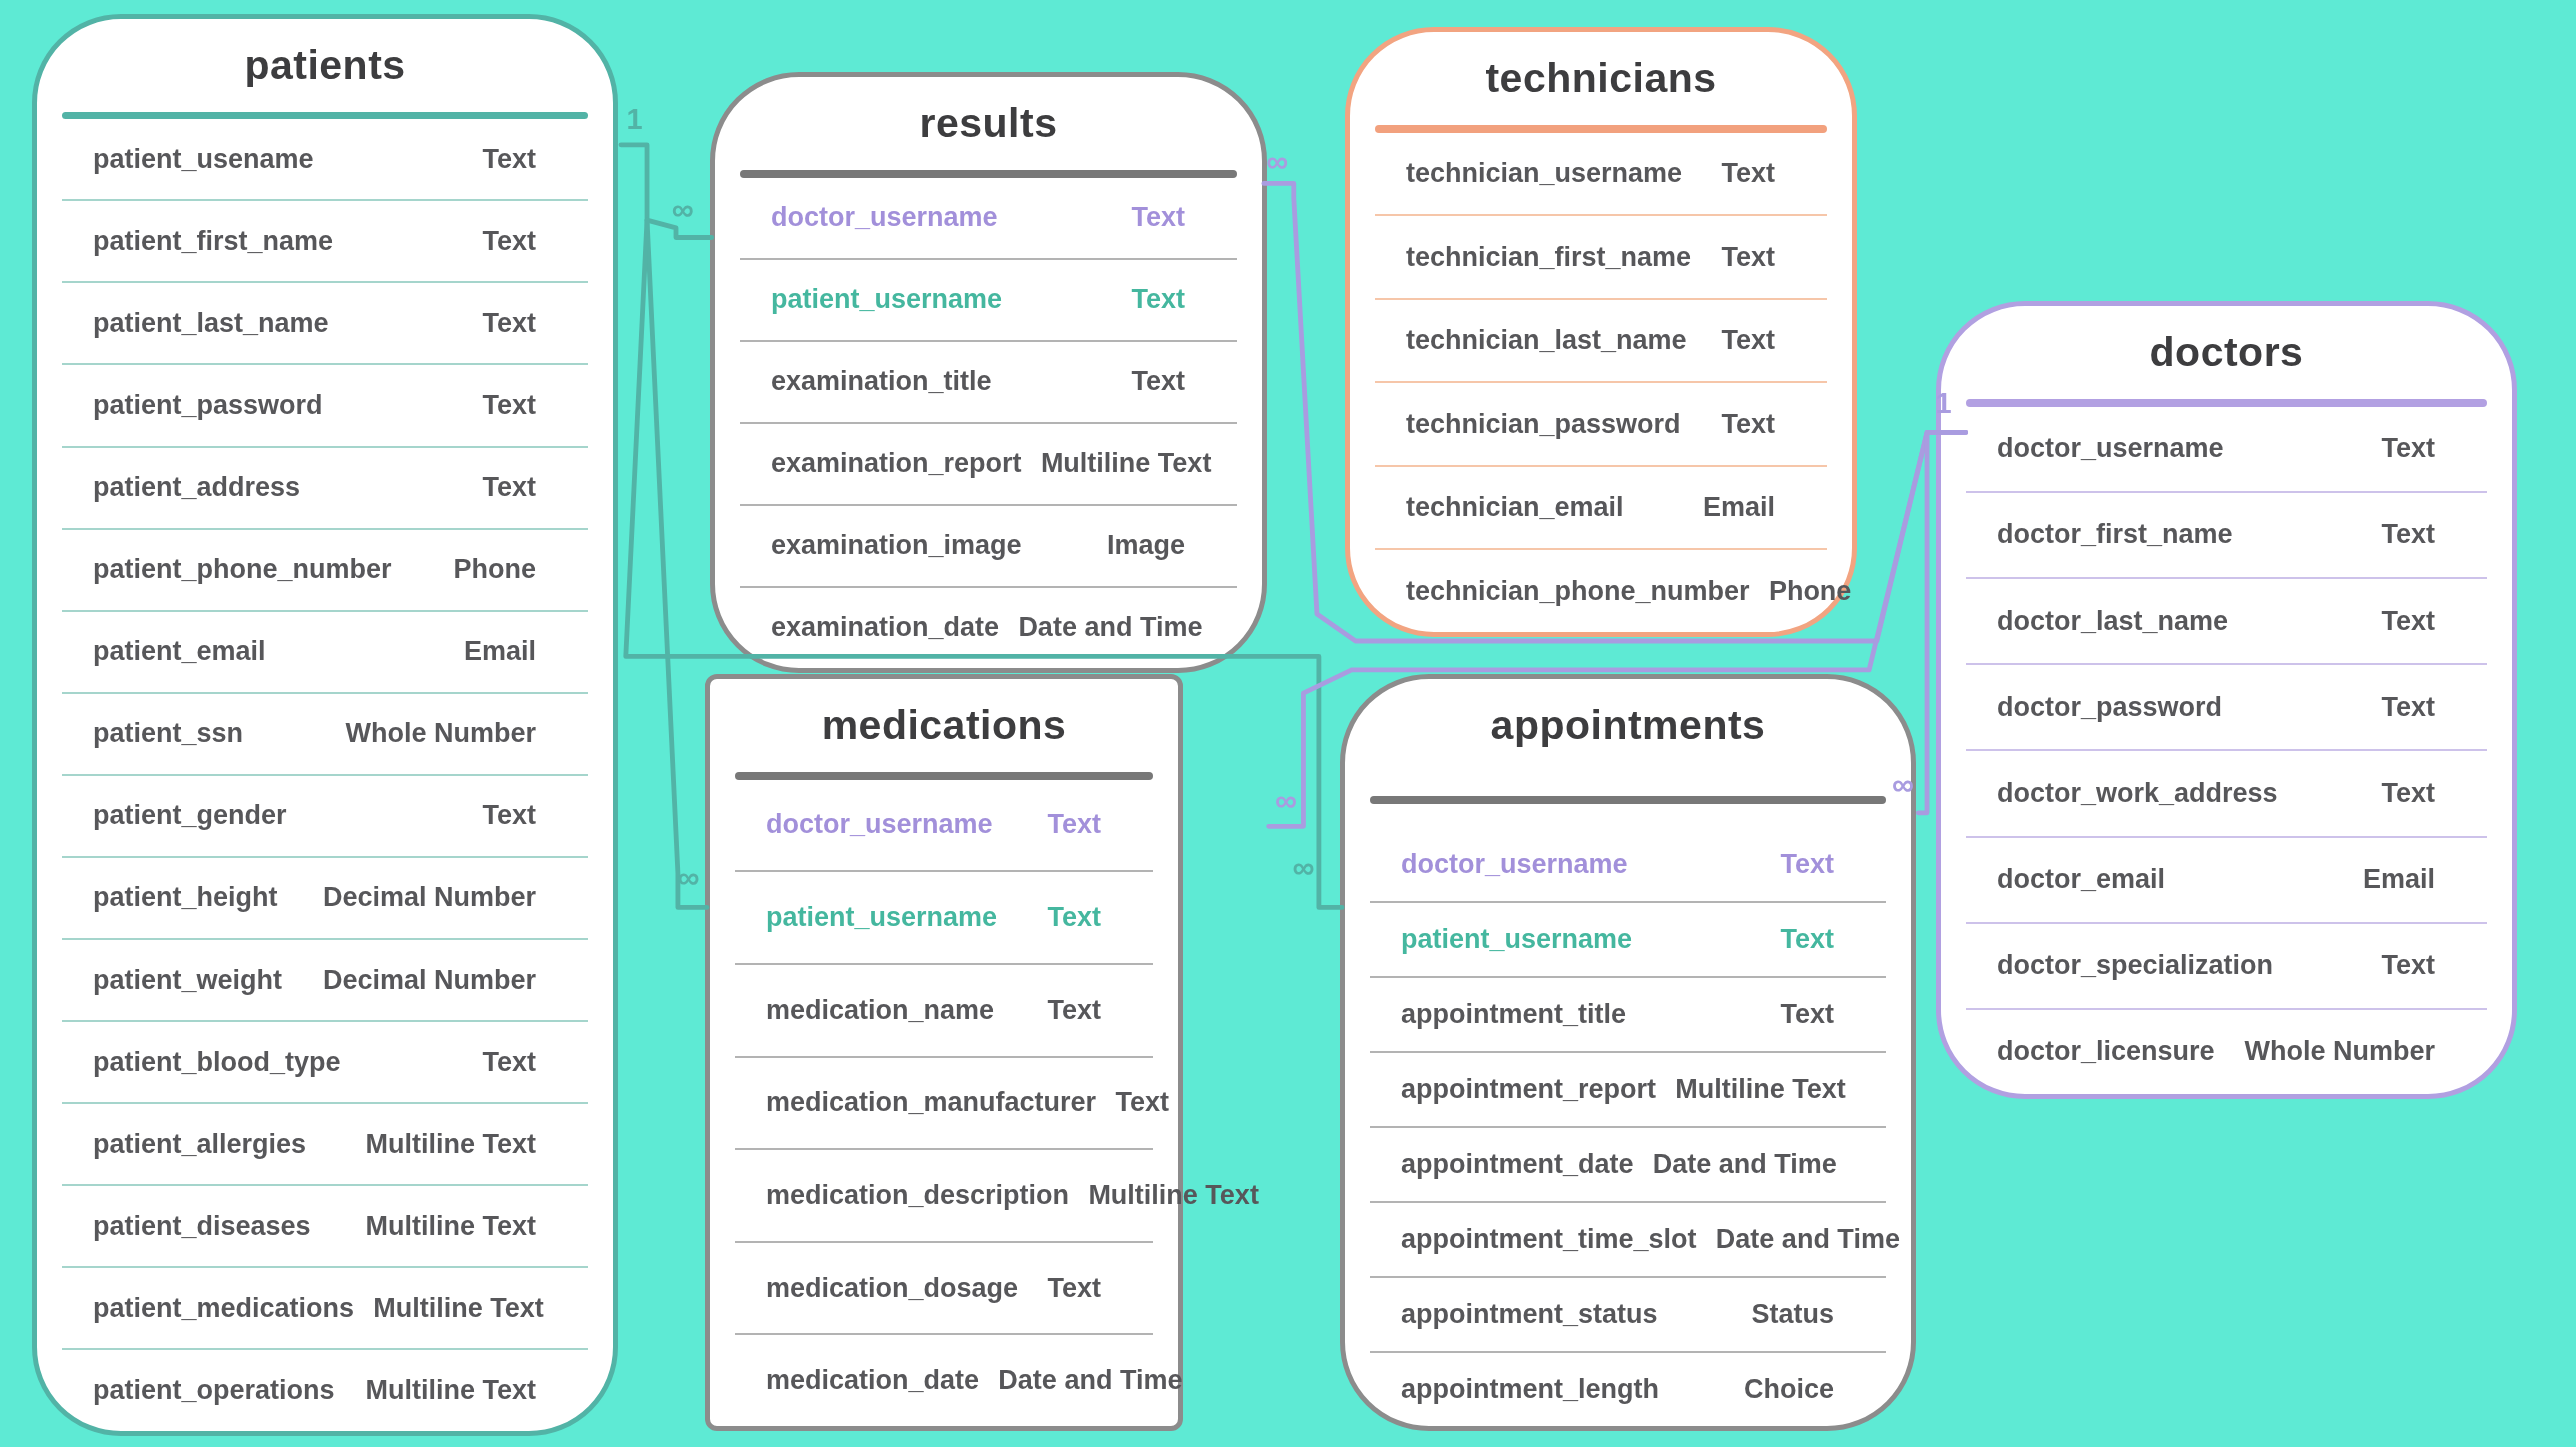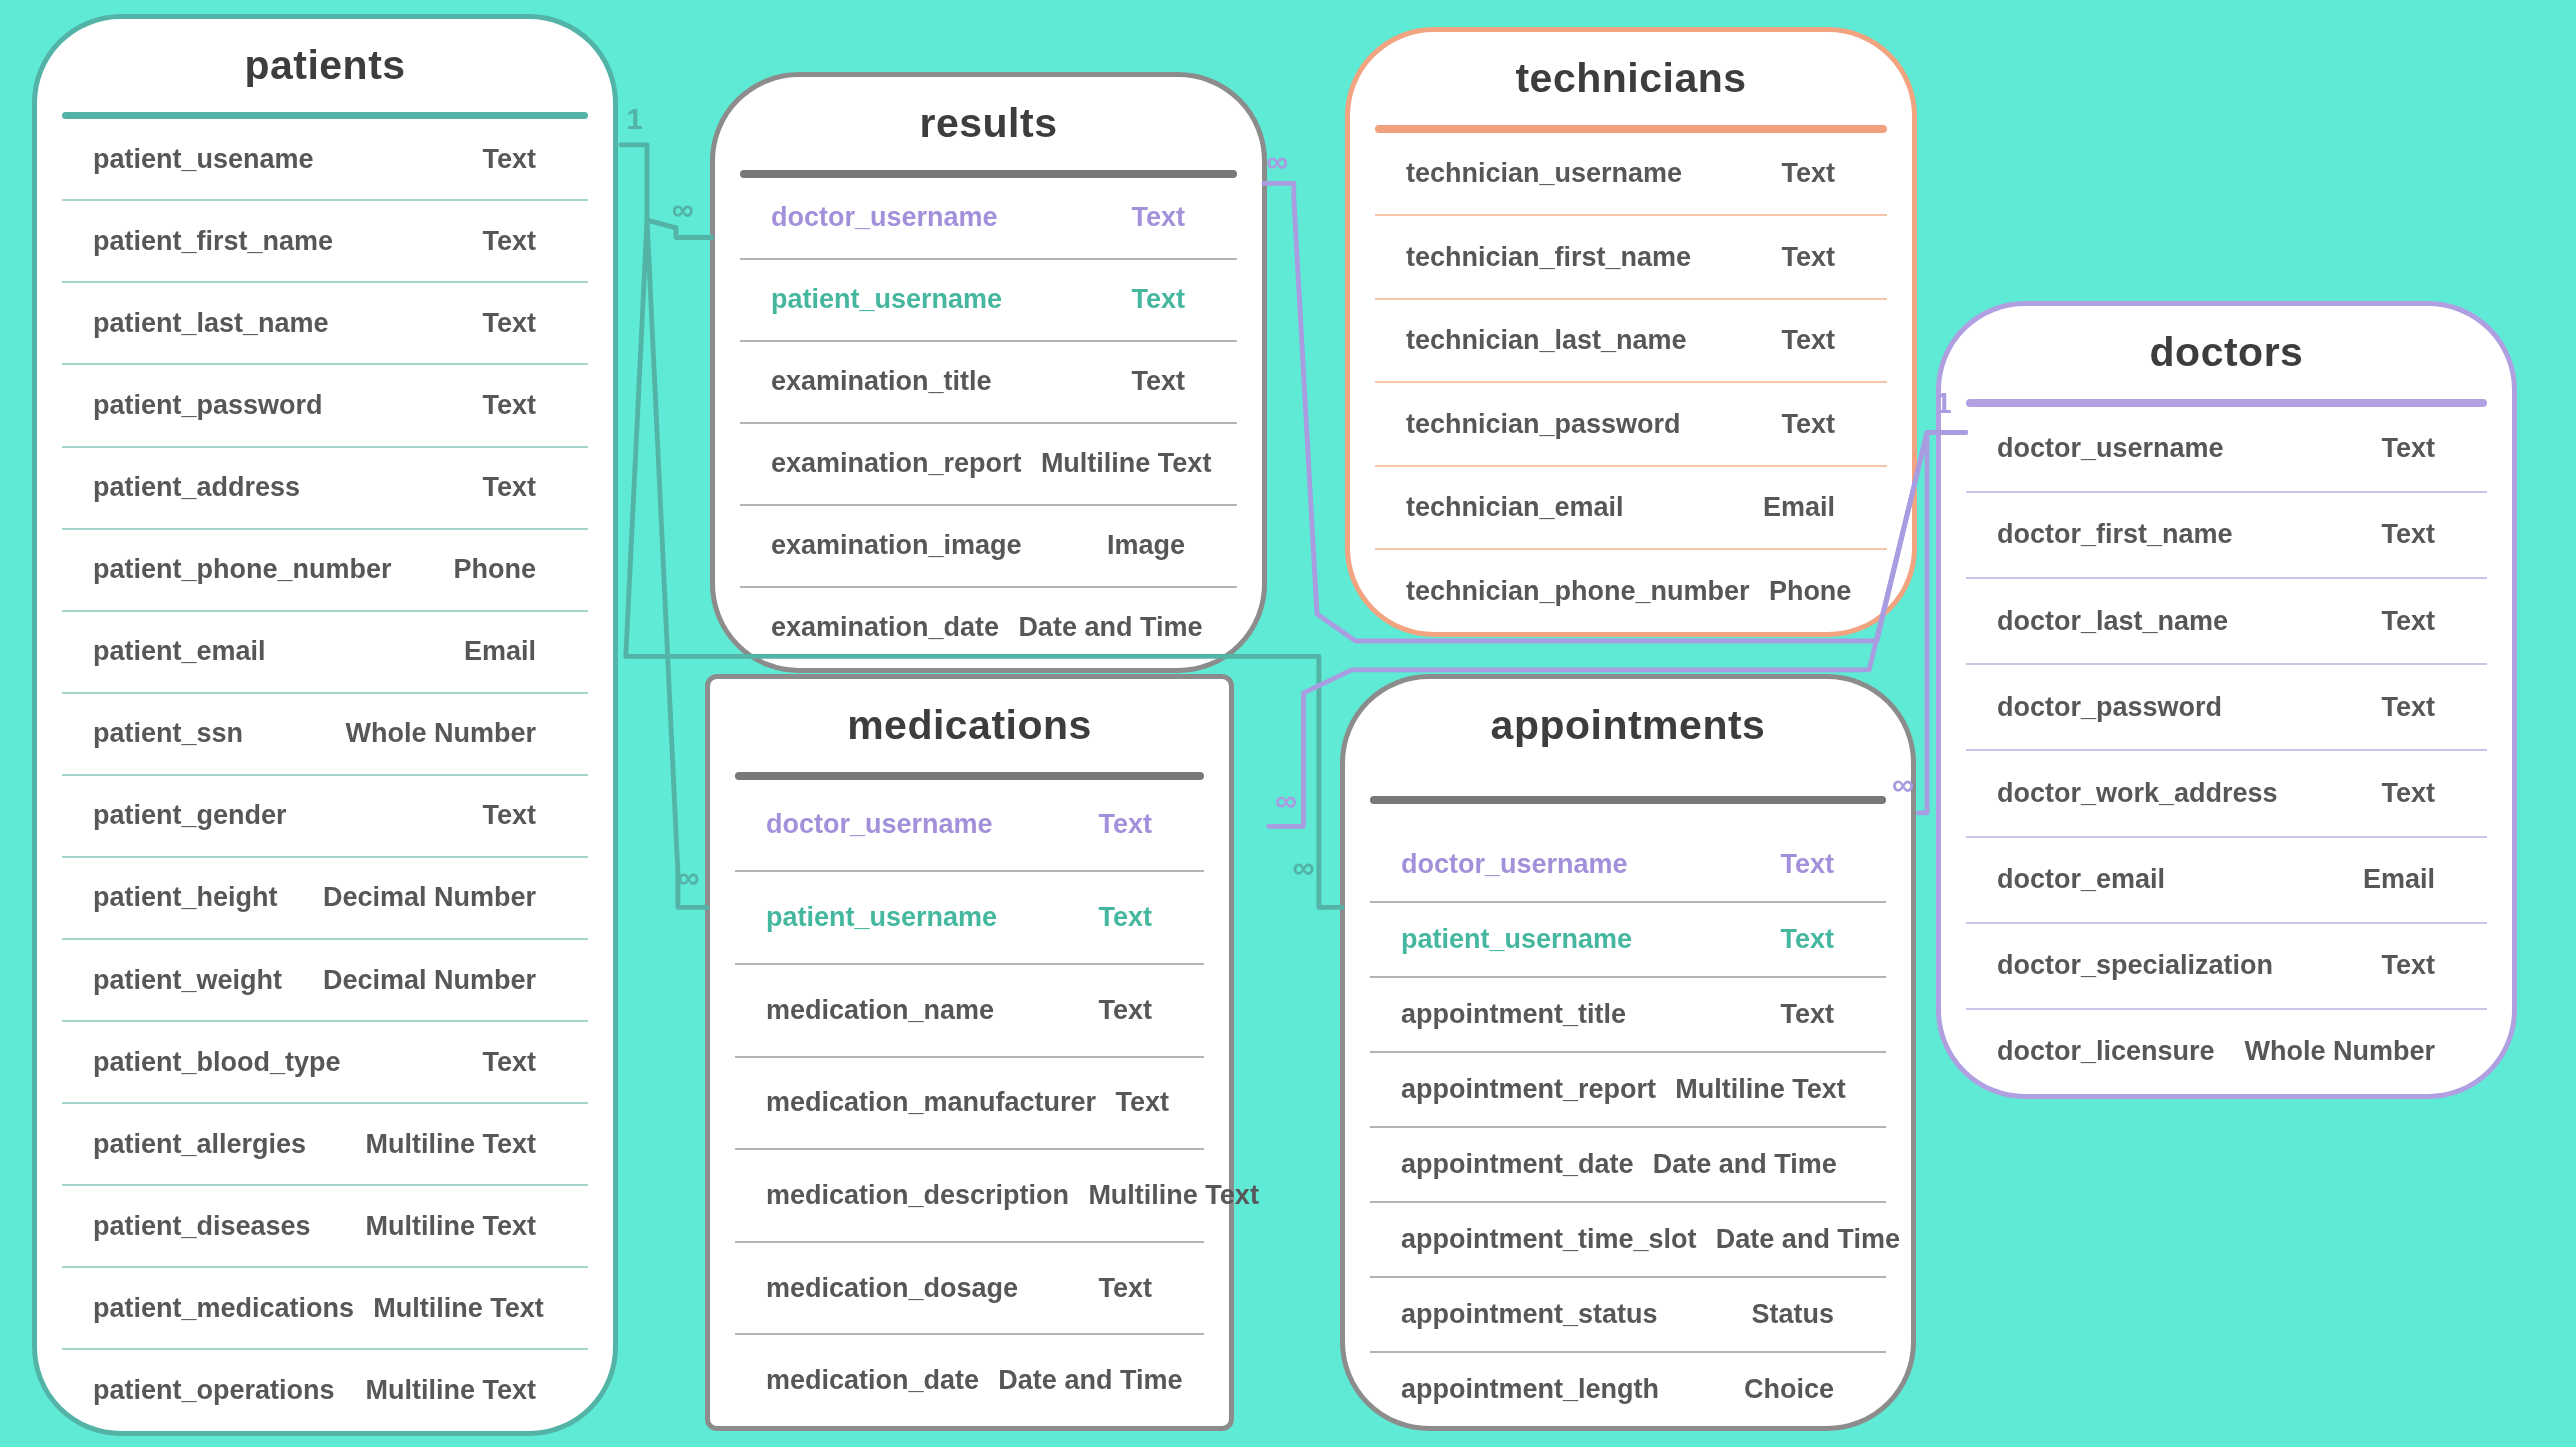--- a/index.html
+++ b/index.html
@@ -153,21 +153,21 @@
           <div class="row">
             <span class="fname">examination_image</span>
             <span class="ftype">Image</span>
           </div>
           <div class="row">
             <span class="fname">examination_date</span>
             <span class="ftype">Date and Time</span>
           </div>
         </div>
       </div>
-      <div class="card" style="left: 1345px; top: 27px; width: 572px; height: 610px; --c: #f2a481; --rule: #f2a17e; --sep: #f6c6a9;">
+      <div class="card" style="left: 1345px; top: 27px; width: 512px; height: 610px; --c: #f2a481; --rule: #f2a17e; --sep: #f6c6a9;">
         <div class="card-title">technicians</div>
         <div class="card-rule"></div>
         <div class="rows">
           <div class="row">
             <span class="fname">technician_username</span>
             <span class="ftype">Text</span>
           </div>
           <div class="row">
             <span class="fname">technician_first_name</span>
             <span class="ftype">Text</span>
@@ -183,21 +183,21 @@
           <div class="row">
             <span class="fname">technician_email</span>
             <span class="ftype">Email</span>
           </div>
           <div class="row">
             <span class="fname">technician_phone_number</span>
             <span class="ftype">Phone</span>
           </div>
         </div>
       </div>
-      <div class="card" style="left: 705px; top: 674px; width: 529px; height: 757px; border-radius: 12px; --c: #8c8c8c; --rule: #787878; --sep: #b3b3b3;">
+      <div class="card" style="left: 705px; top: 674px; width: 478px; height: 757px; border-radius: 12px; --c: #8c8c8c; --rule: #787878; --sep: #b3b3b3;">
         <div class="card-title">medications</div>
         <div class="card-rule"></div>
         <div class="rows">
           <div class="row">
             <span class="fname" style="color: rgb(162, 144, 218);">doctor_username</span>
             <span class="ftype" style="color: rgb(162, 144, 218);">Text</span>
           </div>
           <div class="row">
             <span class="fname" style="color: rgb(69, 183, 159);">patient_username</span>
             <span class="ftype" style="color: rgb(69, 183, 159);">Text</span>

